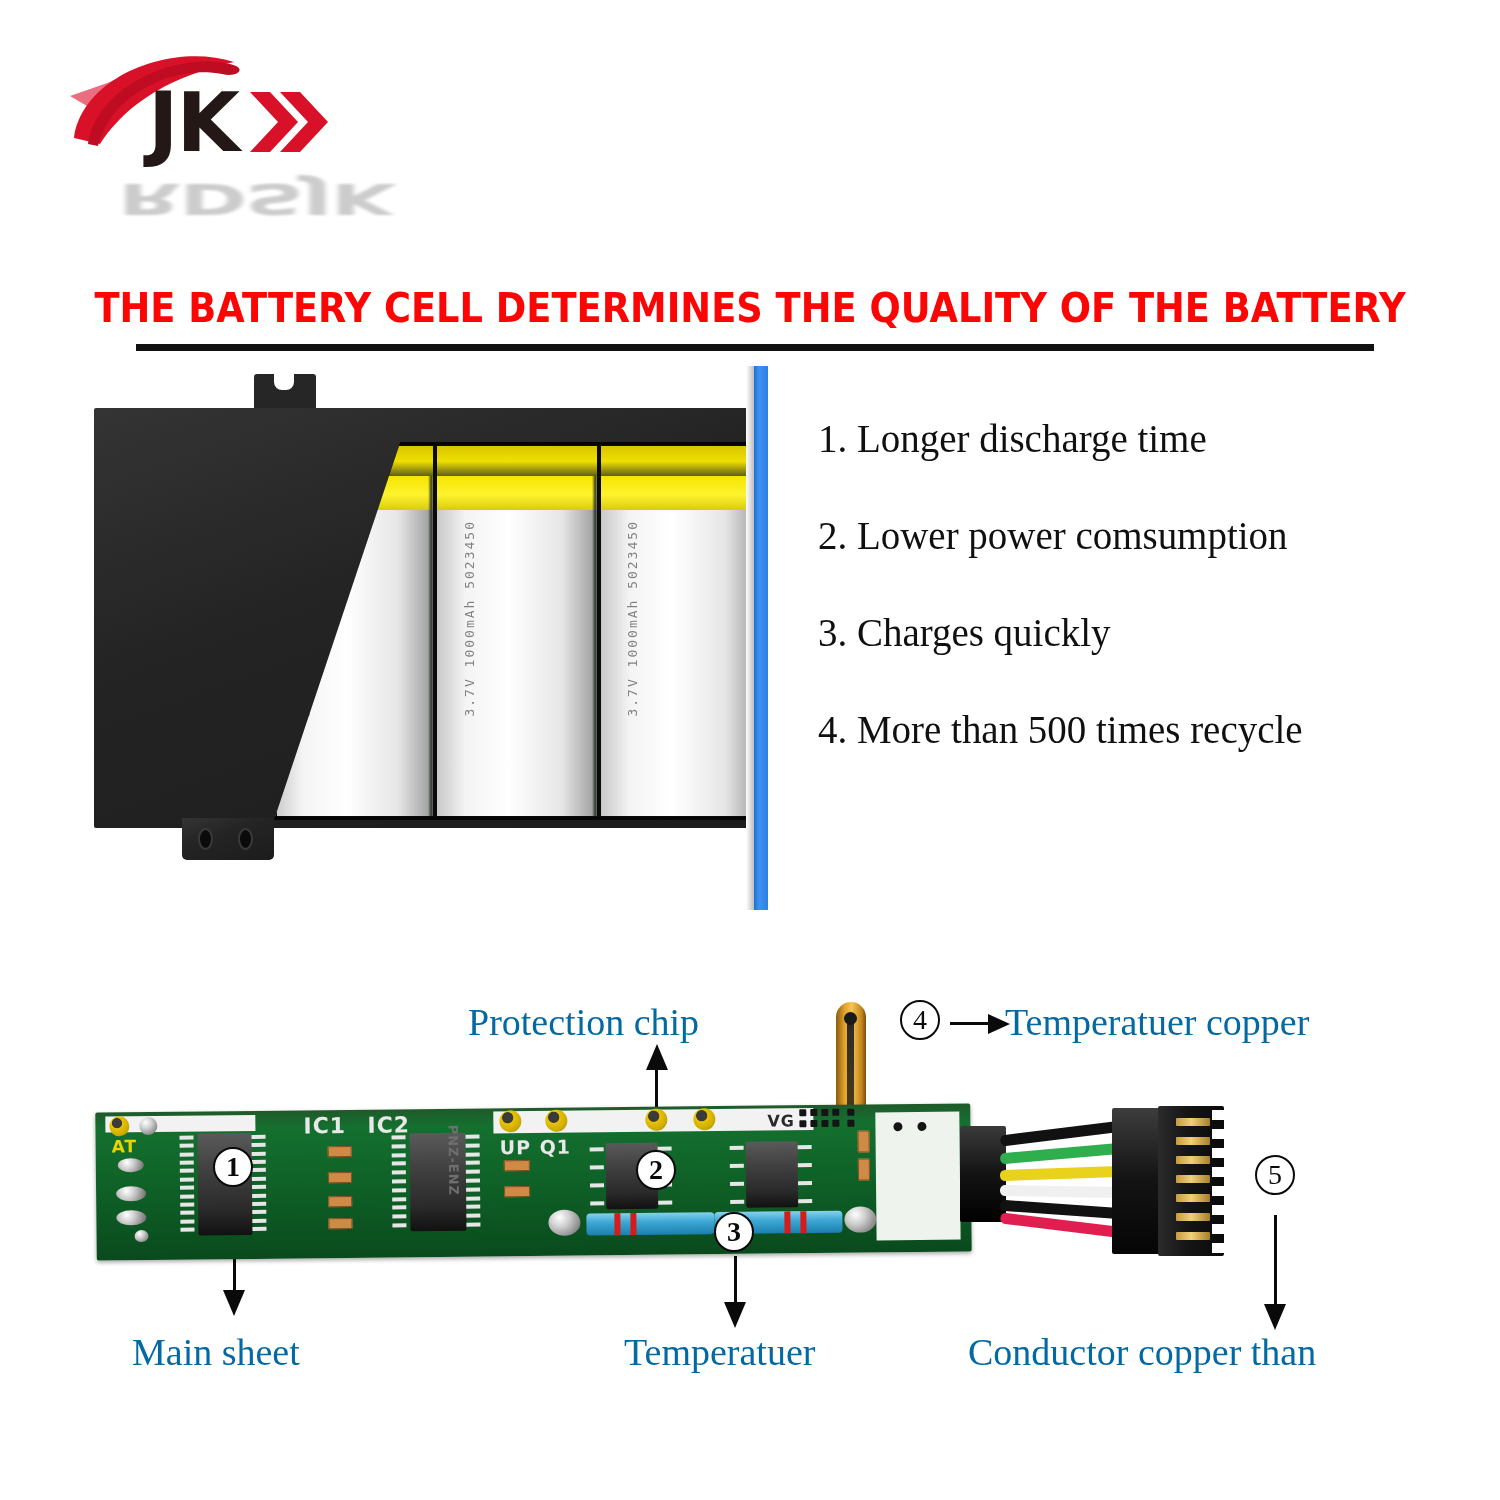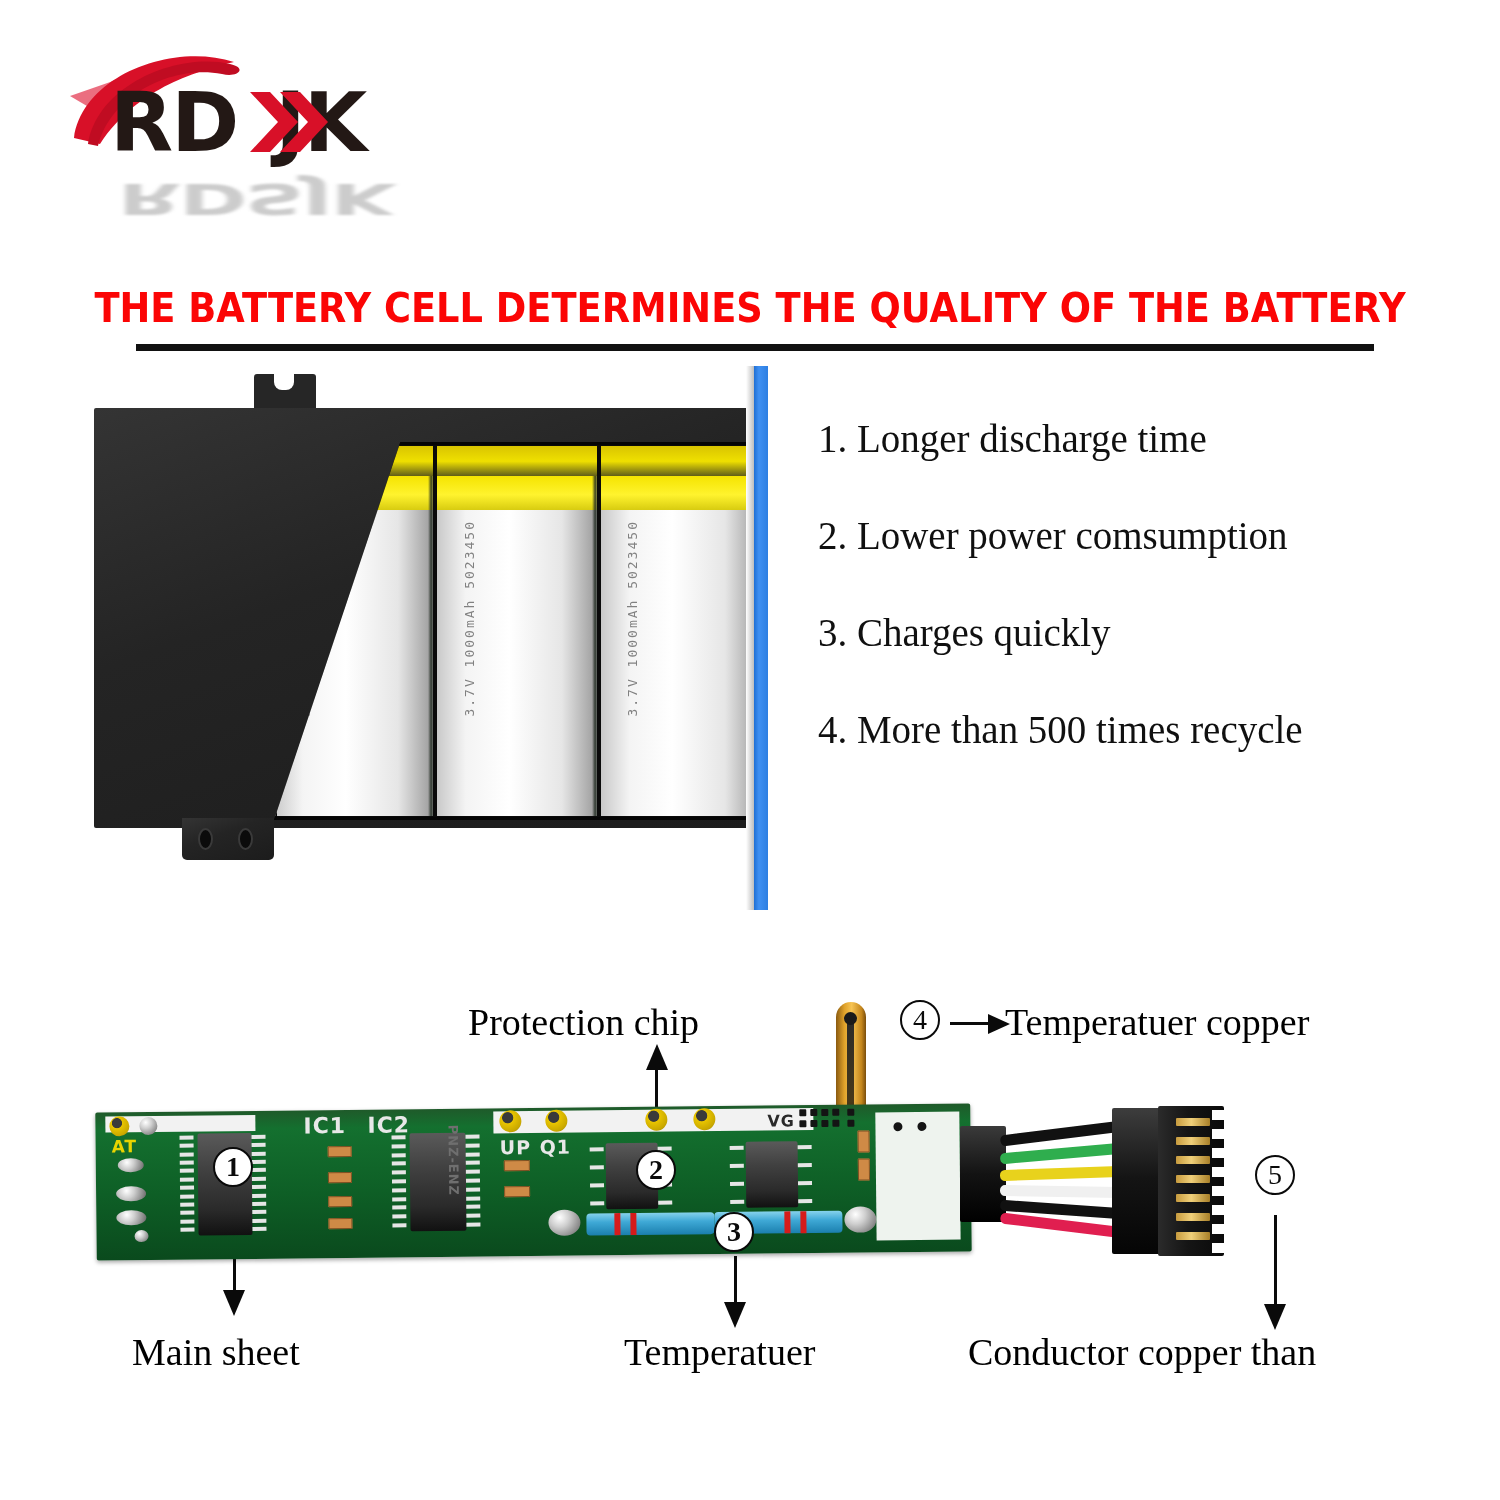--- a/index.html
+++ b/index.html
@@ -138,21 +138,21 @@
   .benefit {
     font-family: "Liberation Serif", "DejaVu Serif", serif;
     font-size: 41px; color: #101010; line-height: 1.0;
     margin-bottom: 56px; white-space: nowrap;
     transform: scaleX(0.95); transform-origin: left center;
   }
 
   .calloutlabel {
     position: absolute;
     font-family: "Liberation Serif", "DejaVu Serif", serif;
-    font-size: 38px; color: #000000; white-space: nowrap;
+    font-size: 38px; color: #0369a1; white-space: nowrap;
   }
   #lbl-protection { left: 468px; top: 1000px; }
   #lbl-temp { left: 1005px; top: 1000px; }
   #lbl-mainchip { left: 132px; top: 1330px; }
   #lbl-resistance { left: 624px; top: 1330px; }
   #lbl-conductor { left: 968px; top: 1330px; }
 
   
   .leader { position: absolute; background: #0a0a0a; }
 
@@ -262,21 +262,20 @@
 
 <div id="header">
 
   <div id="logo-block">
     <svg id="logo-swoosh" viewBox="0 0 420 120">
       <path d="M18 56 L64 40 L62 82 Z" fill="#e8556a" opacity="0.85"></path>
       <path d="M22 98 C30 36, 120 2, 182 22 C150 30, 86 46, 48 104 Z" fill="#d81028"></path>
       <path d="M36 104 C46 44, 126 12, 178 24 C196 28, 186 38, 170 34 C120 24, 58 56, 46 106 Z" fill="#c00c22"></path>
     </svg>
     <div id="logo-wordmark">
-      <span class="rd">RD</span>
       <span class="jk">JK</span>
     </div>
     <svg id="logo-chev" viewBox="0 0 86 76">
       <path d="M2 8 L30 38 L2 68 L22 68 L50 38 L22 8 Z" fill="#d81028"></path>
       <path d="M32 8 L60 38 L32 68 L52 68 L80 38 L52 8 Z" fill="#d81028"></path>
     </svg>
     <div id="logo-reflection">RDSJK</div>
   </div>
 
 </div>

